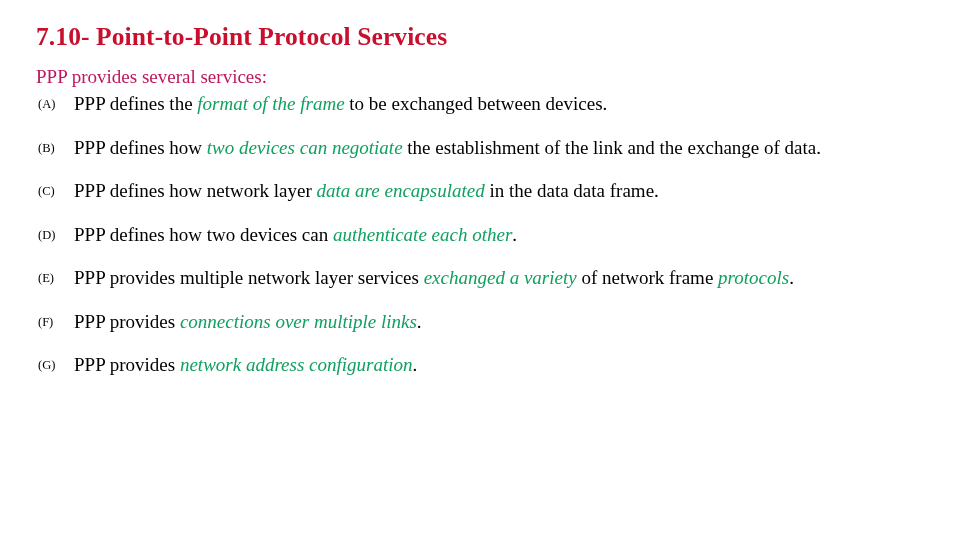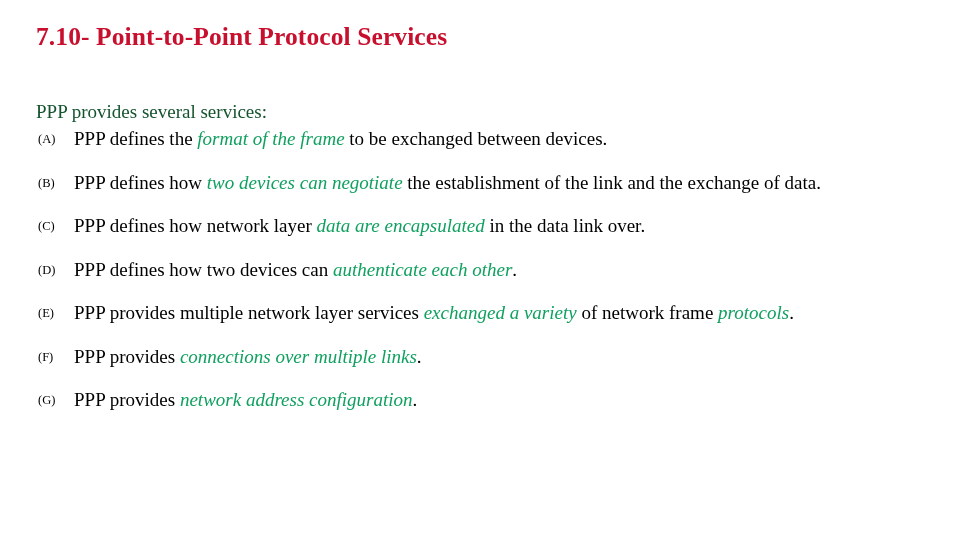--- a/index.html
+++ b/index.html
@@ -39,22 +39,21 @@
   .body-area {
     position: absolute;
     left: 36px;
     top: 64px;
     width: 896px;
   }
 
   .intro-line {
     font-size: 19px;
     line-height: 25px;
-    color: #14532d;
-    margin-top: 35px;
+    color: #be185d;
   }
 
   .svc-item {
     position: relative;
     padding-left: 38px;
     font-size: 19px;
     line-height: 25.5px;
     text-align: justify;
     text-justify: inter-word;
     color: #000000;
@@ -108,21 +107,21 @@
 
     <div class="svc-item first">
       <span class="svc-marker">(A)</span><span>PPP defines the </span><span class="em">format of the frame</span><span> to be exchanged between devices.</span>
     </div>
 
     <div class="svc-item">
       <span class="svc-marker">(B)</span><span>PPP defines how </span><span class="em">two devices can negotiate</span><span> the establishment of the link and the exchange of data.</span>
     </div>
 
     <div class="svc-item">
-      <span class="svc-marker">(C)</span><span>PPP defines how network layer </span><span class="em">data are encapsulated</span><span> in the data link over.</span>
+      <span class="svc-marker">(C)</span><span>PPP defines how network layer </span><span class="em">data are encapsulated</span><span> in the data data frame.</span>
     </div>
 
     <div class="svc-item">
       <span class="svc-marker">(D)</span><span>PPP defines how two devices can </span><span class="em">authenticate each other</span><span>.</span>
     </div>
 
     <div class="svc-item">
       <span class="svc-marker">(E)</span><span>PPP provides multiple network layer services </span><span class="em">exchanged a variety</span><span> of network frame </span><span class="em">protocols</span><span>.</span>
     </div>
 

